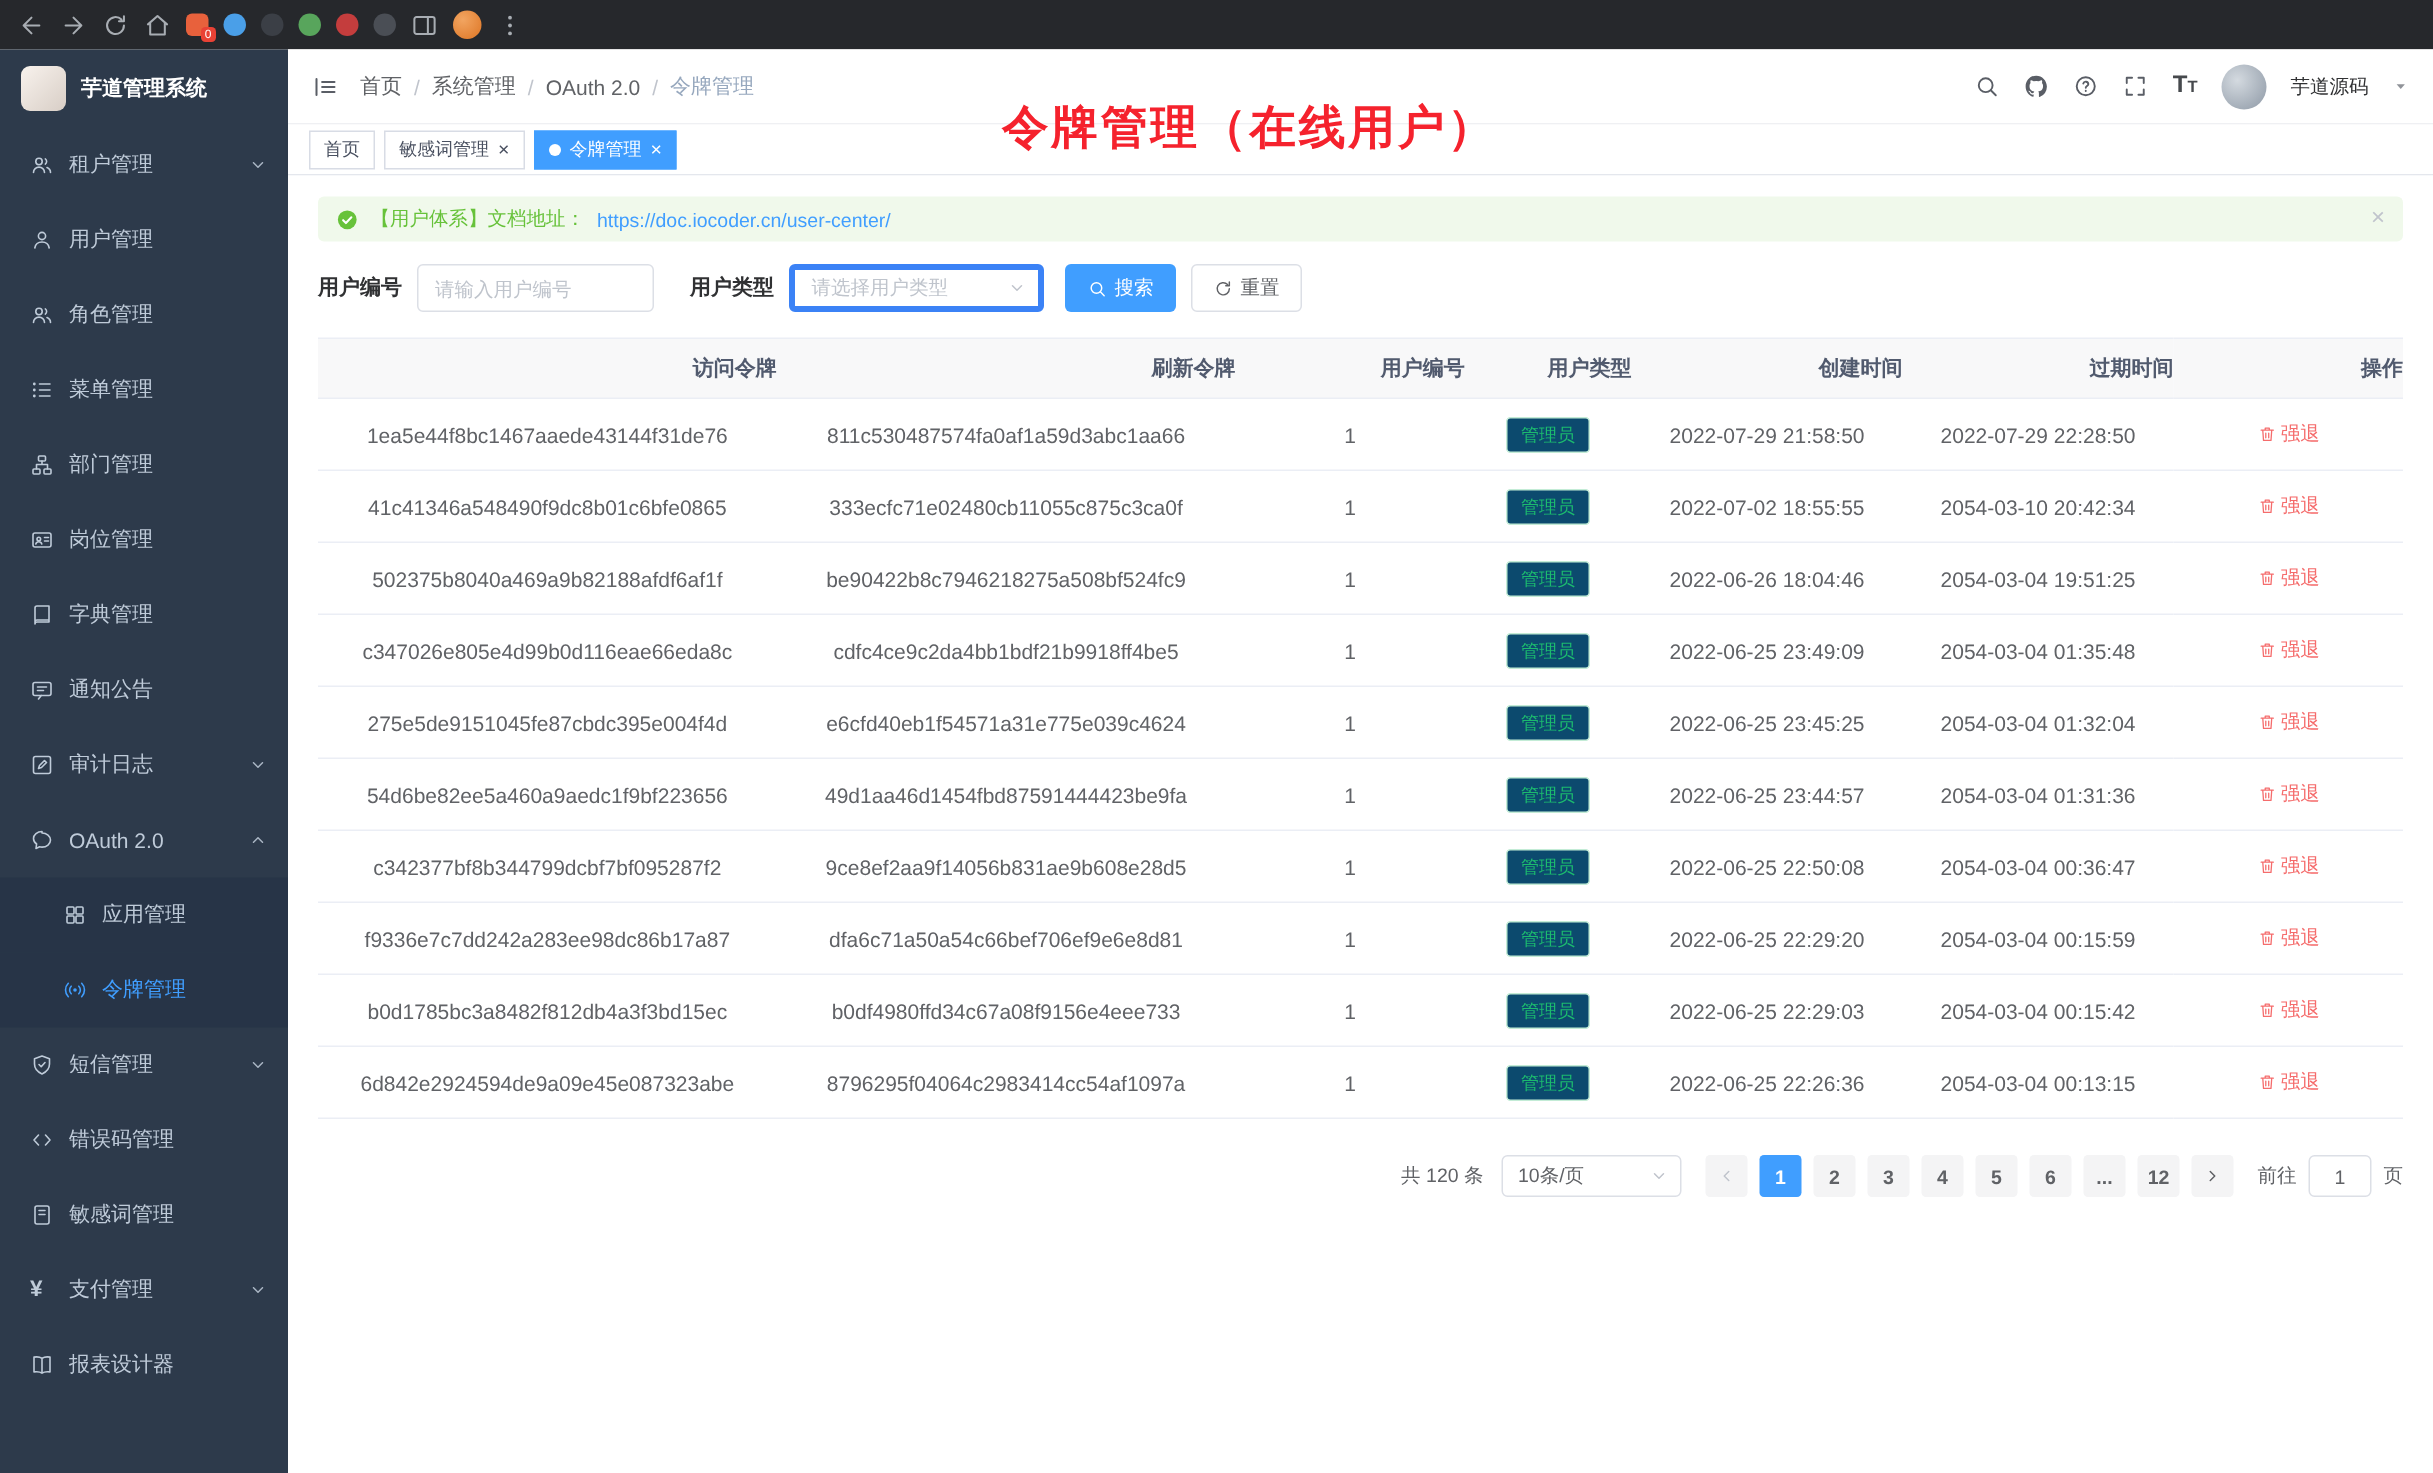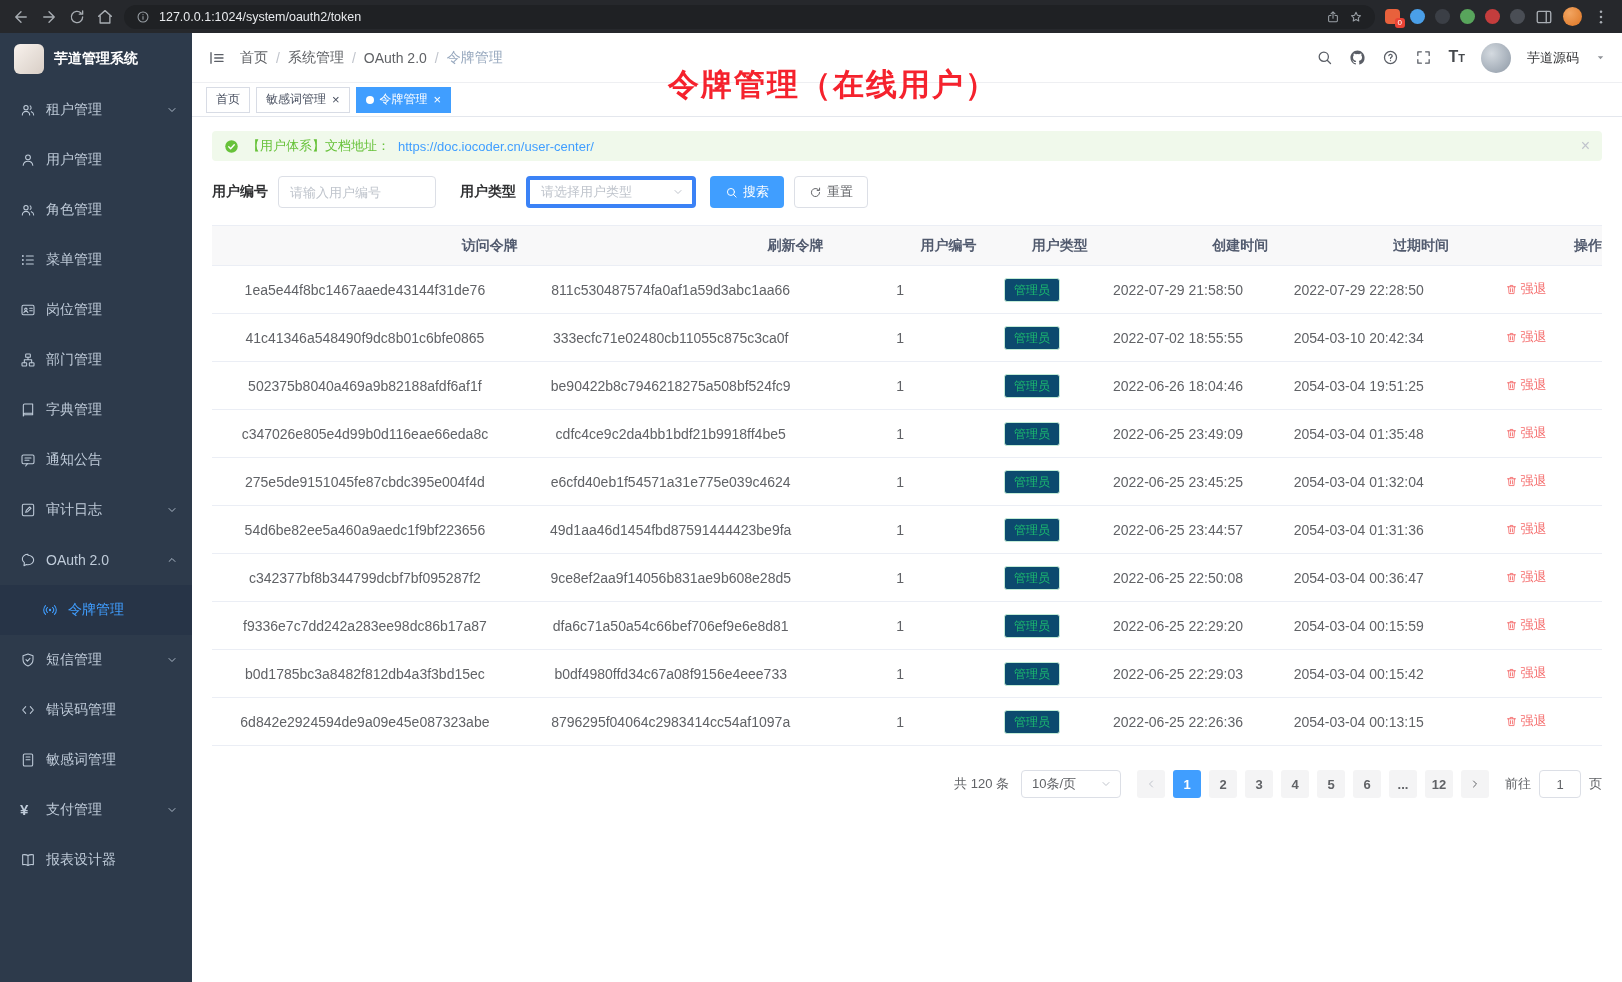--- a/index.html
+++ b/index.html
@@ -90,21 +90,21 @@
   .table{width:100%;border-collapse:collapse;margin-top:17px;font-size:14px;color:#606266;border-top:1px solid #ebeef5;}
   .table th{height:40px;background:#f8f8f9;color:#515a6e;font-weight:700;border-bottom:1px solid #ebeef5;text-align:right;font-size:14px;}
   .table td{height:48px;text-align:center;border-bottom:1px solid #ebeef5;}
   .tag-success{display:inline-block;padding:2px 9px;border-radius:3px;background:#0c4a6e;border:1px solid #c3ecd6;color:#1cbb6e;font-size:12px;line-height:18px;}
   .danger-link{color:#f56c6c;display:inline-flex;align-items:center;gap:3px;font-size:13px;cursor:pointer;}
   .danger-link .dl-ico{width:13px;height:13px;}
   .danger-link svg{width:100%;height:100%;}
 
   .pagination{display:flex;align-items:center;justify-content:flex-end;gap:8px;margin-top:24px;font-size:13px;color:#606266;}
   .pg-total{margin-right:4px;}
-  .pg-size{width:100px;height:28px;border:1px solid #dcdfe6;border-radius:4px;display:flex;align-items:center;justify-content:space-between;padding:0 8px 0 10px;cursor:pointer;background:#fff;margin-right:8px;}
+  .pg-size{width:120px;height:28px;border:1px solid #dcdfe6;border-radius:4px;display:flex;align-items:center;justify-content:space-between;padding:0 8px 0 10px;cursor:pointer;background:#fff;margin-right:8px;}
   .pg-btn{min-width:28px;height:28px;border-radius:3px;background:#f4f4f5;color:#606266;display:inline-flex;align-items:center;justify-content:center;cursor:pointer;font-size:13px;padding:0 5px;font-weight:700;}
   .pg-btn.active{background:#409eff;color:#fff;}
   .pg-btn.disabled{color:#c0c4cc;cursor:default;}
   .pg-btn svg{width:12px;height:12px;}
   .pg-pages{display:inline-flex;gap:8px;}
   .pg-goto{margin-left:8px;}
   .pg-goto-input{width:42px;height:28px;border:1px solid #dcdfe6;border-radius:4px;text-align:center;font-size:13px;color:#606266;outline:none;}
 
   .annotation{position:absolute;left:668px;top:64px;font-size:31px;font-weight:700;letter-spacing:2px;z-index:50;white-space:nowrap;}
 </style>
@@ -125,40 +125,20 @@
   <span class="b-btn">
       <svg viewBox="0 0 24 24" fill="none" stroke="currentColor" stroke-width="1.8" stroke-linecap="round" stroke-linejoin="round">
         <path d="M19.5 12a7.5 7.5 0 1 1-2.2-5.3M19.5 3.8v4.4h-4.4"></path>
       </svg>
     </span>
   <span class="b-btn">
       <svg viewBox="0 0 24 24" fill="none" stroke="currentColor" stroke-width="1.8" stroke-linecap="round" stroke-linejoin="round">
         <path d="M3.5 11L12 3.5 20.5 11M5.5 9.5V20h13V9.5"></path>
       </svg>
     </span>
-  <div class="omnibox">
-    <span class="b-ico">
-        <svg viewBox="0 0 24 24" fill="none" stroke="currentColor" stroke-width="1.8" stroke-linecap="round" stroke-linejoin="round">
-          <circle cx="12" cy="12" r="8.5"></circle>
-          <path d="M12 11.2v4.8M12 7.8v.2"></path>
-        </svg>
-      </span>
-    <span class="url-text">127.0.0.1:1024/system/oauth2/token</span>
-    <span class="omni-spacer"></span>
-    <span class="b-ico">
-        <svg viewBox="0 0 24 24" fill="none" stroke="currentColor" stroke-width="1.8" stroke-linecap="round" stroke-linejoin="round">
-          <path d="M12 14V3.5M8.5 6.5L12 3l3.5 3.5M8.5 9.5H6A1.5 1.5 0 0 0 4.5 11v7.5A1.5 1.5 0 0 0 6 20h12a1.5 1.5 0 0 0 1.5-1.5V11A1.5 1.5 0 0 0 18 9.5h-2.5"></path>
-        </svg>
-      </span>
-    <span class="b-ico">
-        <svg viewBox="0 0 24 24" fill="none" stroke="currentColor" stroke-width="1.8" stroke-linecap="round" stroke-linejoin="round">
-          <path d="M12 4l2.4 4.9 5.4.8-3.9 3.8.9 5.4-4.8-2.5-4.8 2.5.9-5.4L4.2 9.7l5.4-.8z"></path>
-        </svg>
-      </span>
-  </div>
   <div class="ext-icons">
       <span class="ext-dot square" style="background: rgb(232, 97, 60);">
         <span class="ext-badge">0</span>
       </span>
       <span class="ext-dot" style="background: rgb(74, 159, 232);"></span>
       <span class="ext-dot" style="background: rgb(59, 63, 70);"></span>
       <span class="ext-dot" style="background: rgb(88, 165, 92);"></span>
       <span class="ext-dot" style="background: rgb(196, 61, 61);"></span>
       <span class="ext-dot" style="background: rgb(74, 78, 85);"></span>
     </div>
@@ -222,41 +202,41 @@
             <svg viewBox="0 0 24 24" fill="none" stroke="currentColor" stroke-width="1.6" stroke-linecap="round" stroke-linejoin="round">
               <path d="M9.5 6H20M9.5 12H20M9.5 18H20"></path>
               <path d="M4.3 6h.02M4.3 12h.02M4.3 18h.02" stroke-width="2.8"></path>
             </svg>
           </span>
           <span class="mi-label">菜单管理</span>
         </div>
         <div class="menu-item">
           <span class="mi-icon">
             <svg viewBox="0 0 24 24" fill="none" stroke="currentColor" stroke-width="1.6" stroke-linecap="round" stroke-linejoin="round">
-              <rect x="3" y="5" width="18" height="14" rx="2"></rect>
-              <circle cx="8.8" cy="11" r="1.8"></circle>
-              <path d="M5.8 16c.4-1.4 1.6-2.3 3-2.3s2.6.9 3 2.3M14.5 9.5h4M14.5 13h4"></path>
-            </svg>
-          </span>
-          <span class="mi-label">岗位管理</span>
-        </div>
-        <div class="menu-item">
-          <span class="mi-icon">
-            <svg viewBox="0 0 24 24" fill="none" stroke="currentColor" stroke-width="1.6" stroke-linecap="round" stroke-linejoin="round">
               <rect x="8.5" y="3" width="7" height="5" rx="1"></rect>
               <rect x="3" y="16" width="7" height="5" rx="1"></rect>
               <rect x="14" y="16" width="7" height="5" rx="1"></rect>
               <path d="M12 8v3.5M6.5 16v-4.5h11V16"></path>
             </svg>
           </span>
           <span class="mi-label">部门管理</span>
         </div>
         <div class="menu-item">
           <span class="mi-icon">
             <svg viewBox="0 0 24 24" fill="none" stroke="currentColor" stroke-width="1.6" stroke-linecap="round" stroke-linejoin="round">
+              <rect x="3" y="5" width="18" height="14" rx="2"></rect>
+              <circle cx="8.8" cy="11" r="1.8"></circle>
+              <path d="M5.8 16c.4-1.4 1.6-2.3 3-2.3s2.6.9 3 2.3M14.5 9.5h4M14.5 13h4"></path>
+            </svg>
+          </span>
+          <span class="mi-label">岗位管理</span>
+        </div>
+        <div class="menu-item">
+          <span class="mi-icon">
+            <svg viewBox="0 0 24 24" fill="none" stroke="currentColor" stroke-width="1.6" stroke-linecap="round" stroke-linejoin="round">
               <path d="M5 5a2 2 0 0 1 2-2h12v16H7a2 2 0 0 0-2 2zM5 19a2 2 0 0 1 2-2h12"></path>
             </svg>
           </span>
           <span class="mi-label">字典管理</span>
         </div>
         <div class="menu-item">
           <span class="mi-icon">
             <svg viewBox="0 0 24 24" fill="none" stroke="currentColor" stroke-width="1.6" stroke-linecap="round" stroke-linejoin="round">
               <rect x="3" y="4.5" width="18" height="13" rx="2"></rect>
               <path d="M8.5 21l2.7-3.5M7.5 9h9M7.5 12.5h6"></path>
@@ -283,20 +263,31 @@
             <svg viewBox="0 0 24 24" fill="none" stroke="currentColor" stroke-width="1.6" stroke-linecap="round" stroke-linejoin="round">
               <path d="M12 3.5c-4.7 0-8.5 3.1-8.5 7 0 2.2 1.2 4.2 3.1 5.5L6 20.5l3.6-1.7c.8.2 1.6.3 2.4.3 4.7 0 8.5-3.1 8.5-7s-3.8-7.1-8.5-7.1z"></path>
             </svg>
           </span>
           <span class="mi-label">OAuth 2.0</span>
           <span class="mi-caret up">
             <svg viewBox="0 0 24 24" fill="none" stroke="currentColor" stroke-width="2" stroke-linecap="round" stroke-linejoin="round">
               <path d="M9 6l6 6-6 6"></path>
             </svg>
           </span>
+        </div>
+        <div class="menu-item sub">
+          <span class="mi-icon">
+            <svg viewBox="0 0 24 24" fill="none" stroke="currentColor" stroke-width="1.6" stroke-linecap="round" stroke-linejoin="round">
+              <rect x="4" y="4" width="7" height="7" rx="1"></rect>
+              <rect x="13" y="4" width="7" height="7" rx="1"></rect>
+              <rect x="4" y="13" width="7" height="7" rx="1"></rect>
+              <rect x="13" y="13" width="7" height="7" rx="1"></rect>
+            </svg>
+          </span>
+          <span class="mi-label">应用管理</span>
         </div>
         <div class="menu-item sub active">
           <span class="mi-icon">
             <svg viewBox="0 0 24 24" fill="none" stroke="currentColor" stroke-width="1.6" stroke-linecap="round" stroke-linejoin="round">
               <circle cx="12" cy="12" r="1.8" fill="currentColor" stroke="none"></circle>
               <path d="M8.2 15.8a5.4 5.4 0 0 1 0-7.6M15.8 8.2a5.4 5.4 0 0 1 0 7.6M5.3 18.7a9.5 9.5 0 0 1 0-13.4M18.7 5.3a9.5 9.5 0 0 1 0 13.4"></path>
             </svg>
           </span>
           <span class="mi-label">令牌管理</span>
         </div>

